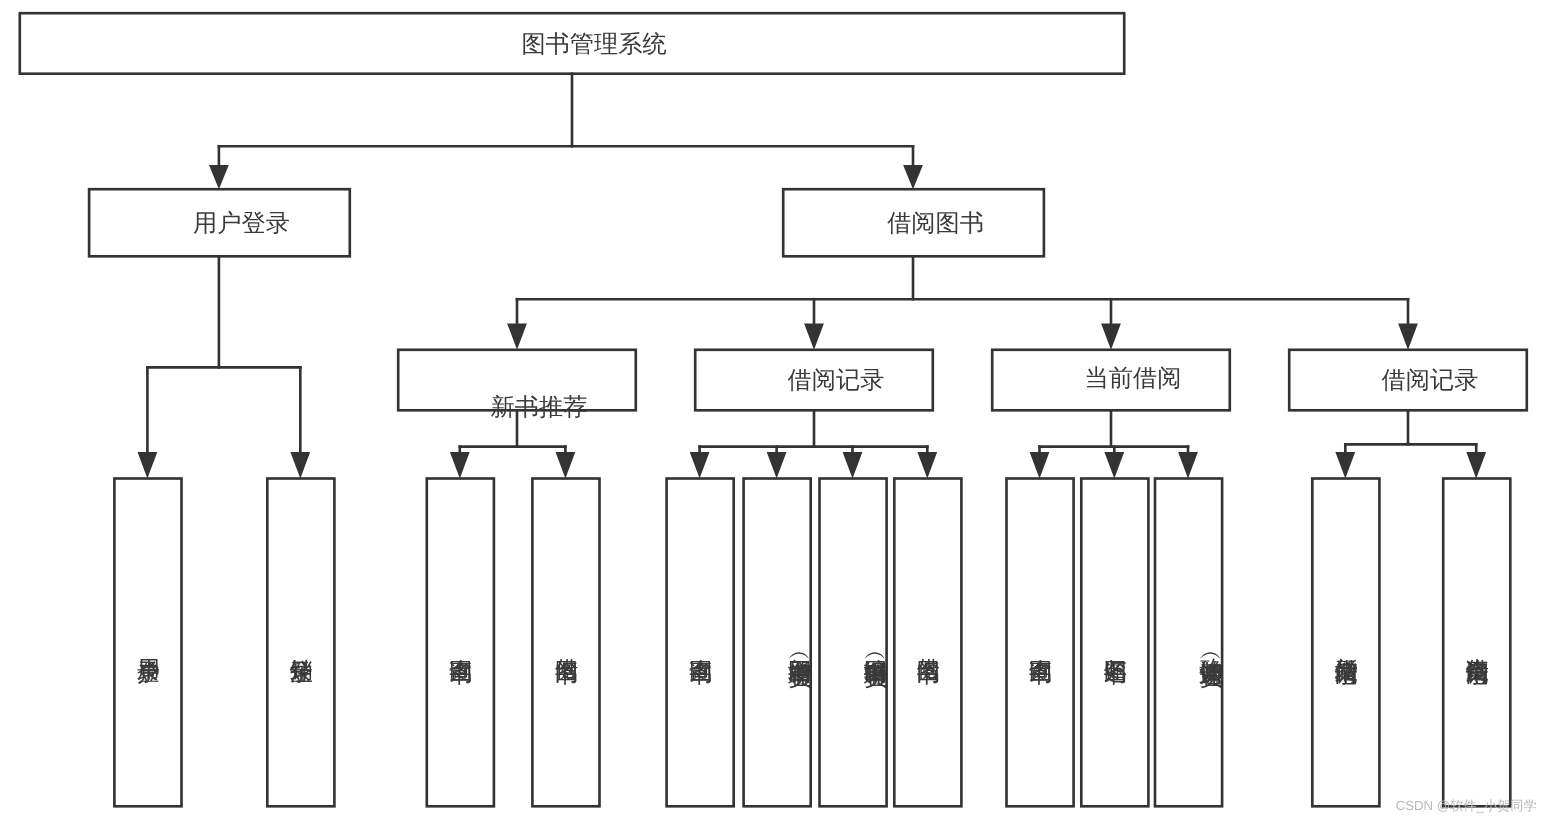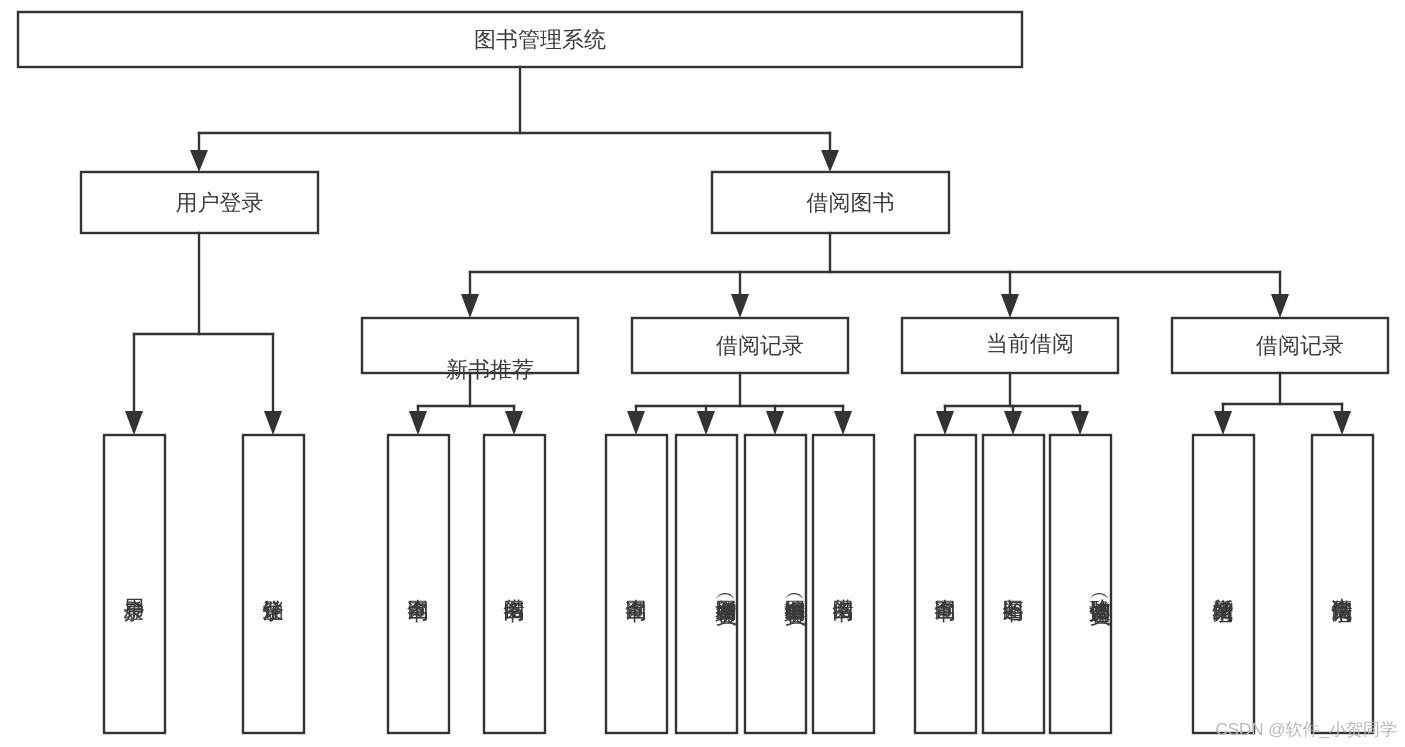--- a/index.html
+++ b/index.html
@@ -68,21 +68,21 @@
     line-height: 1.0;
     letter-spacing: 1px;
   }
   .node-label.vertical.tall-start {
     padding-top: 4px;
   }
   .watermark {
     position: absolute;
     right: 8px;
     bottom: 6px;
-    font-size: 17px;
+    font-size: 12px;
     color: #b9b9b9;
     white-space: nowrap;
     pointer-events: none;
     font-family: "Liberation Sans", "DejaVu Sans", sans-serif;
   }
 </style>
 </head>
 <body>
 
 <div id="diagram-root">

